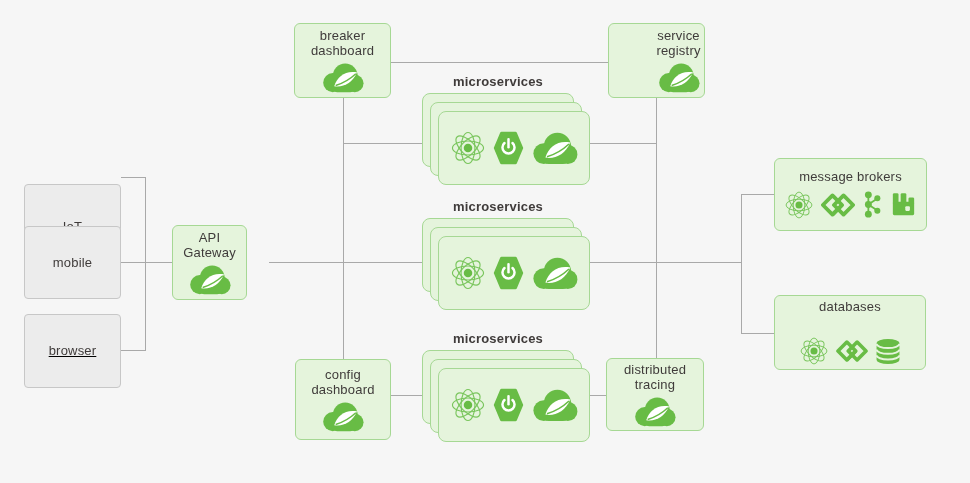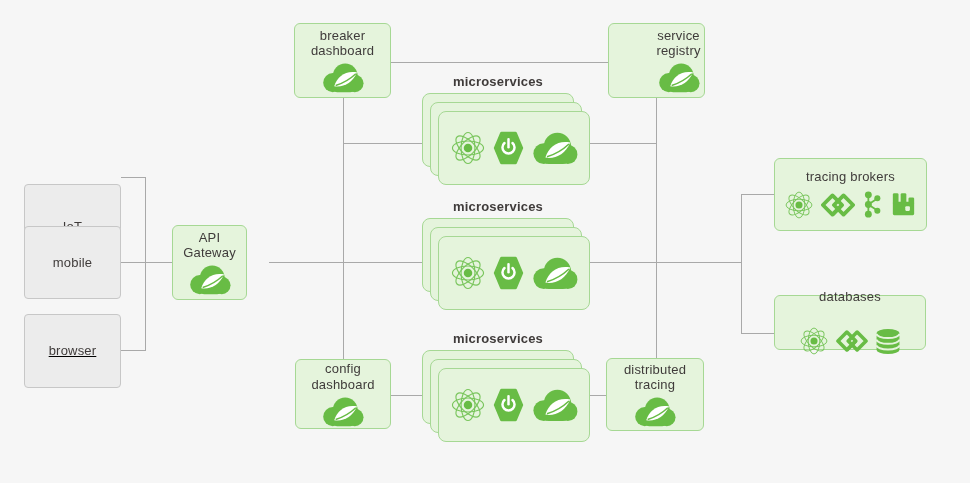--- a/index.html
+++ b/index.html
@@ -140,55 +140,55 @@
   </div>
 
   <div class="node" style="left:608px; top:23px; width:97px; height:75px;padding-left:44px;">
     <span class="label">service
 registry</span>
     <svg width="44" height="31">
         <use href="#sym-spring"></use>
       </svg>
   </div>
 
-  <div class="node" style="left:295px; top:359px; width:96px; height:70px;">
+  <div class="node" style="left:295px; top:359px; width:96px; height:81px;">
     <span class="label">config
 dashboard</span>
     <svg width="44" height="31">
         <use href="#sym-spring"></use>
       </svg>
   </div>
 
   <div class="node" style="left:606px; top:358px; width:98px; height:73px;">
     <span class="label">distributed
 tracing</span>
     <svg width="44" height="31">
         <use href="#sym-spring"></use>
       </svg>
   </div>
 
   <div class="node" style="left:774px; top:158px; width:153px; height:73px; gap:5px;">
-    <span class="label">tracing brokers</span>
+    <span class="label">message brokers</span>
     <div class="icon-row">
       <svg width="30" height="30">
           <use href="#sym-atom"></use>
         </svg>
       <svg width="34" height="28">
           <use href="#sym-links"></use>
         </svg>
       <svg width="21" height="29">
           <use href="#sym-kafka"></use>
         </svg>
       <svg width="27" height="27">
           <use href="#sym-rabbit"></use>
         </svg>
     </div>
   </div>
 
-  <div class="node" style="left:774px; top:295px; width:152px; height:55px; gap:22px;">
+  <div class="node" style="left:774px; top:295px; width:152px; height:75px; gap:22px;">
     <span class="label">databases</span>
     <div class="icon-row">
       <svg width="30" height="30">
           <use href="#sym-atom"></use>
         </svg>
       <svg width="32" height="26">
           <use href="#sym-links"></use>
         </svg>
       <svg width="26" height="29">
           <use href="#sym-db"></use>

